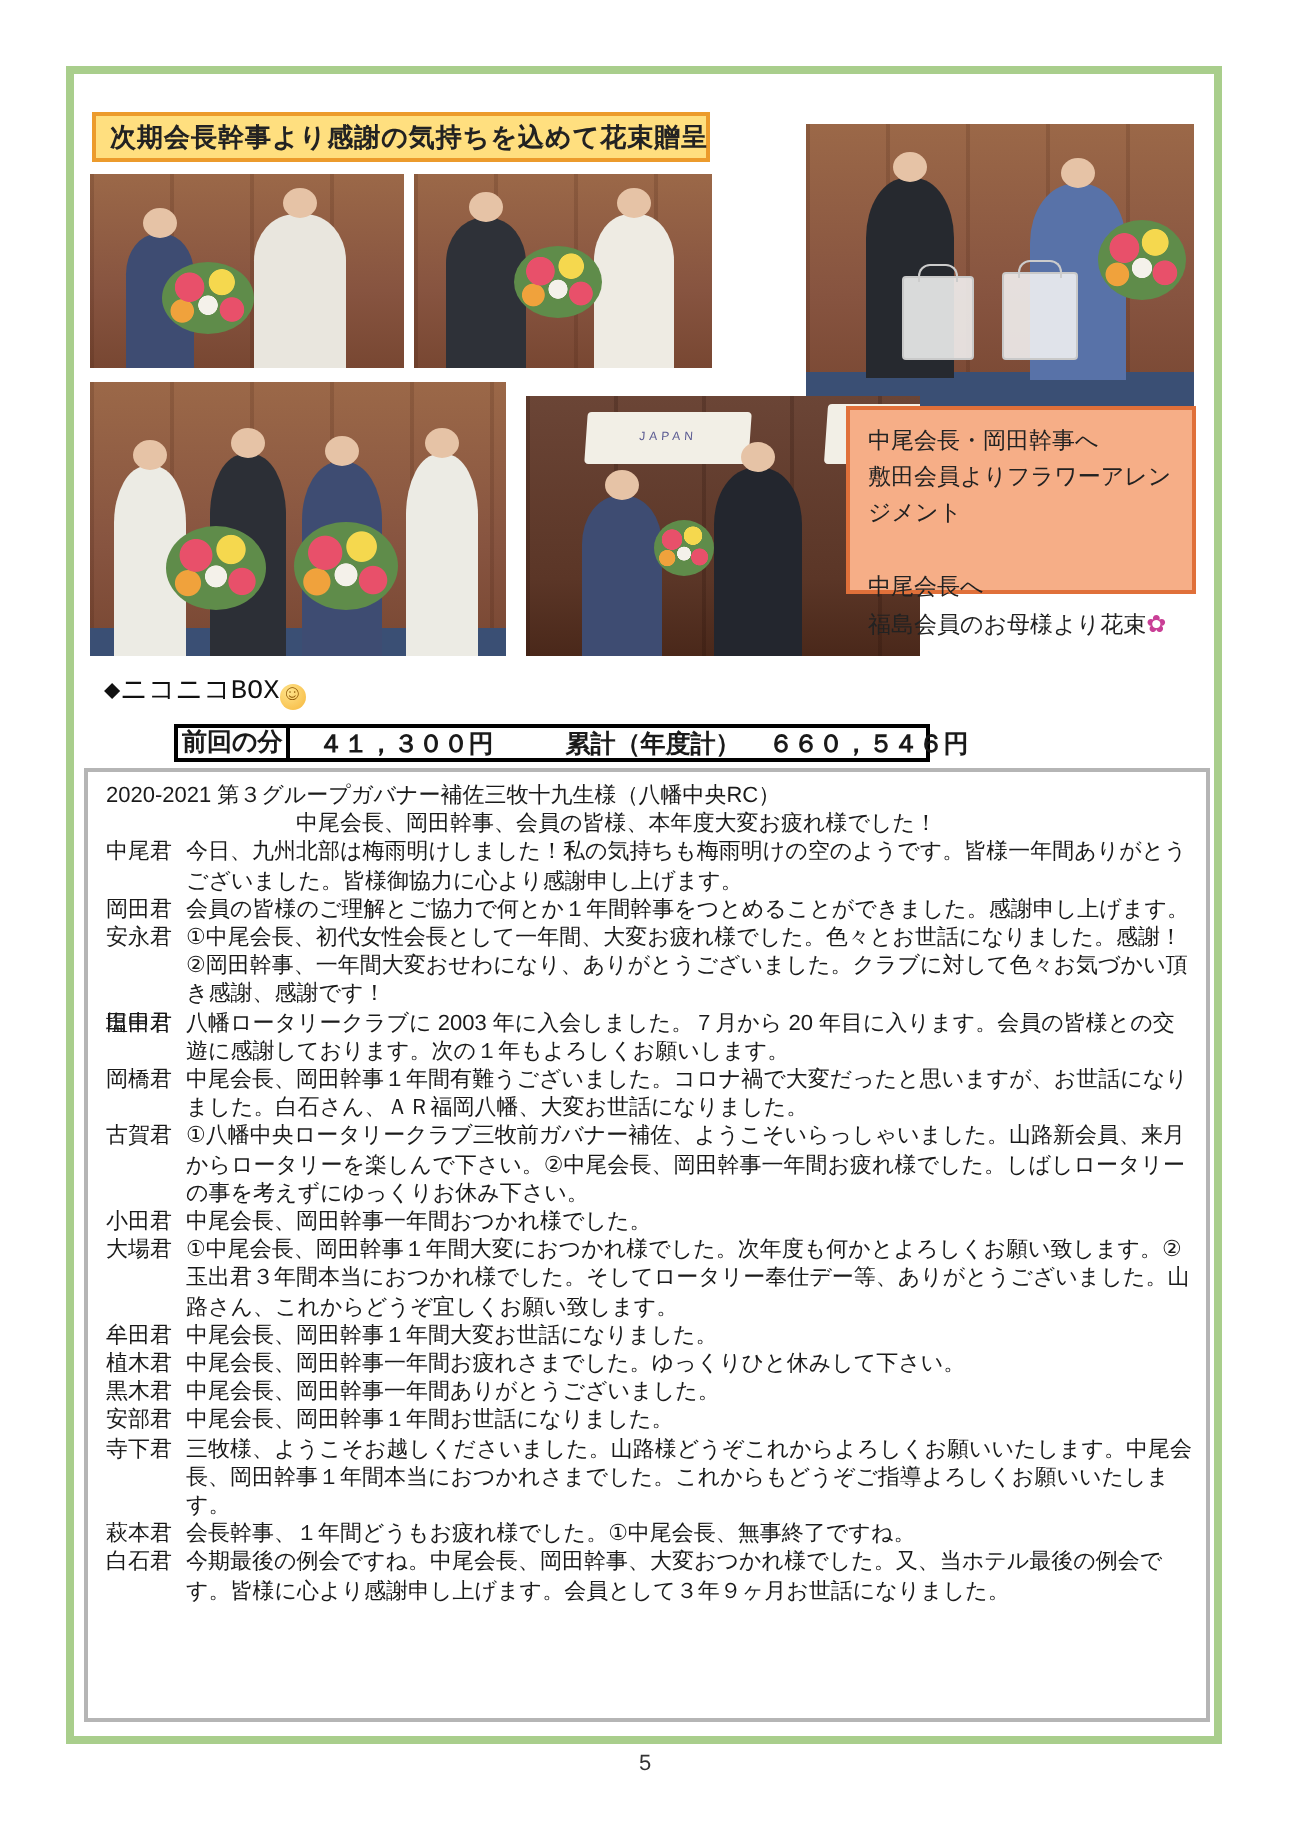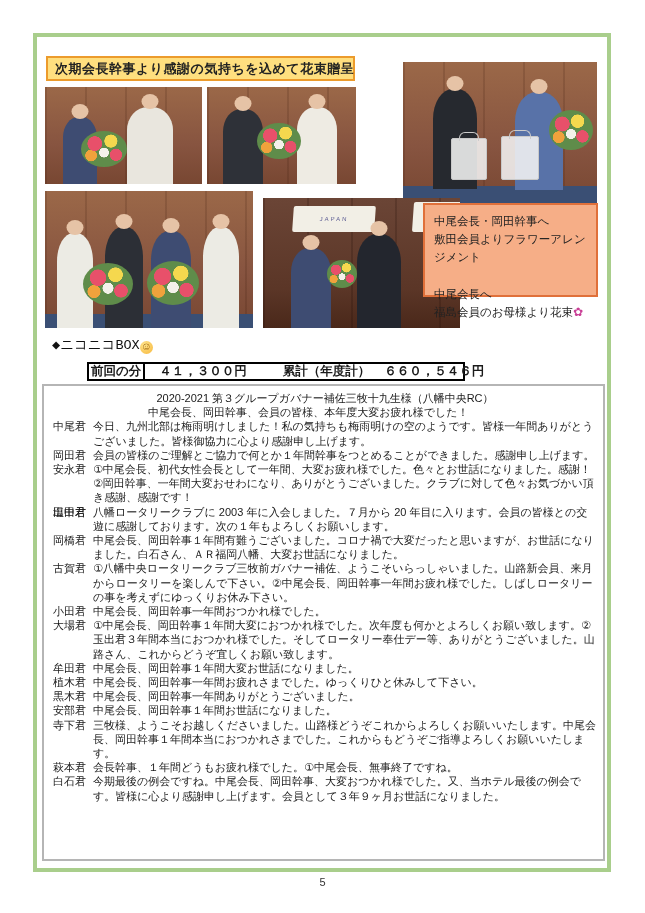--- a/index.html
+++ b/index.html
@@ -63,36 +63,36 @@
   .niko-heading{position:absolute;left:52px;top:336px;font-size:13.5px;color:#111;font-family:Liberation Mono, monospace;}
   .smiley{
     display:inline-block;width:13px;height:13px;border-radius:50%;
     background:radial-gradient(circle at 35% 30%, #ffe38a, #f6b73c);
     color:#8a5200;font-size:11px;line-height:12px;text-align:center;vertical-align:-1px;
   }
   
   .money-bar{
     position:absolute;left:87px;top:362px;width:378px;height:19px;
     border:2px solid #000;box-sizing:border-box;background:#fff;
-    display:flex;align-items:center;font-size:12.5px;font-weight:bold;
+    display:flex;font-size:12.5px;font-weight:bold;
     white-space:nowrap;z-index:4;
   }
   .money-label-box{
     border:2px solid #000;height:19px;line-height:15px;box-sizing:border-box;
     margin:-2px 0 -2px -2px;padding:0 2px;background:#fff;
   }
   .money-bar .amt{margin-left:14px;}
   .money-bar .lbl2{margin-left:36px;}
   
   .comments-box{
     position:absolute;left:42px;top:384px;width:563px;height:477px;
     border:2px solid #b5b5b5;box-sizing:border-box;background:#fff;
     font-size:11px;line-height:14.2px;padding:5px 6px 0 0;overflow:hidden;
   }
-  .intro-line1{padding-left:9px;text-align:center;}
+  .intro-line1{padding-left:9px;}
   .intro-line2{padding-left:104px;}
   .entry{position:relative;padding-left:49px;}
   .entry .nm{position:absolute;left:9px;top:0;}
   .page-number{position:absolute;left:0;right:0;top:876px;text-align:center;font-size:11px;color:#333;}
 </style>
 </head>
 <body>
 
 <div class="page-frame"></div>
 

